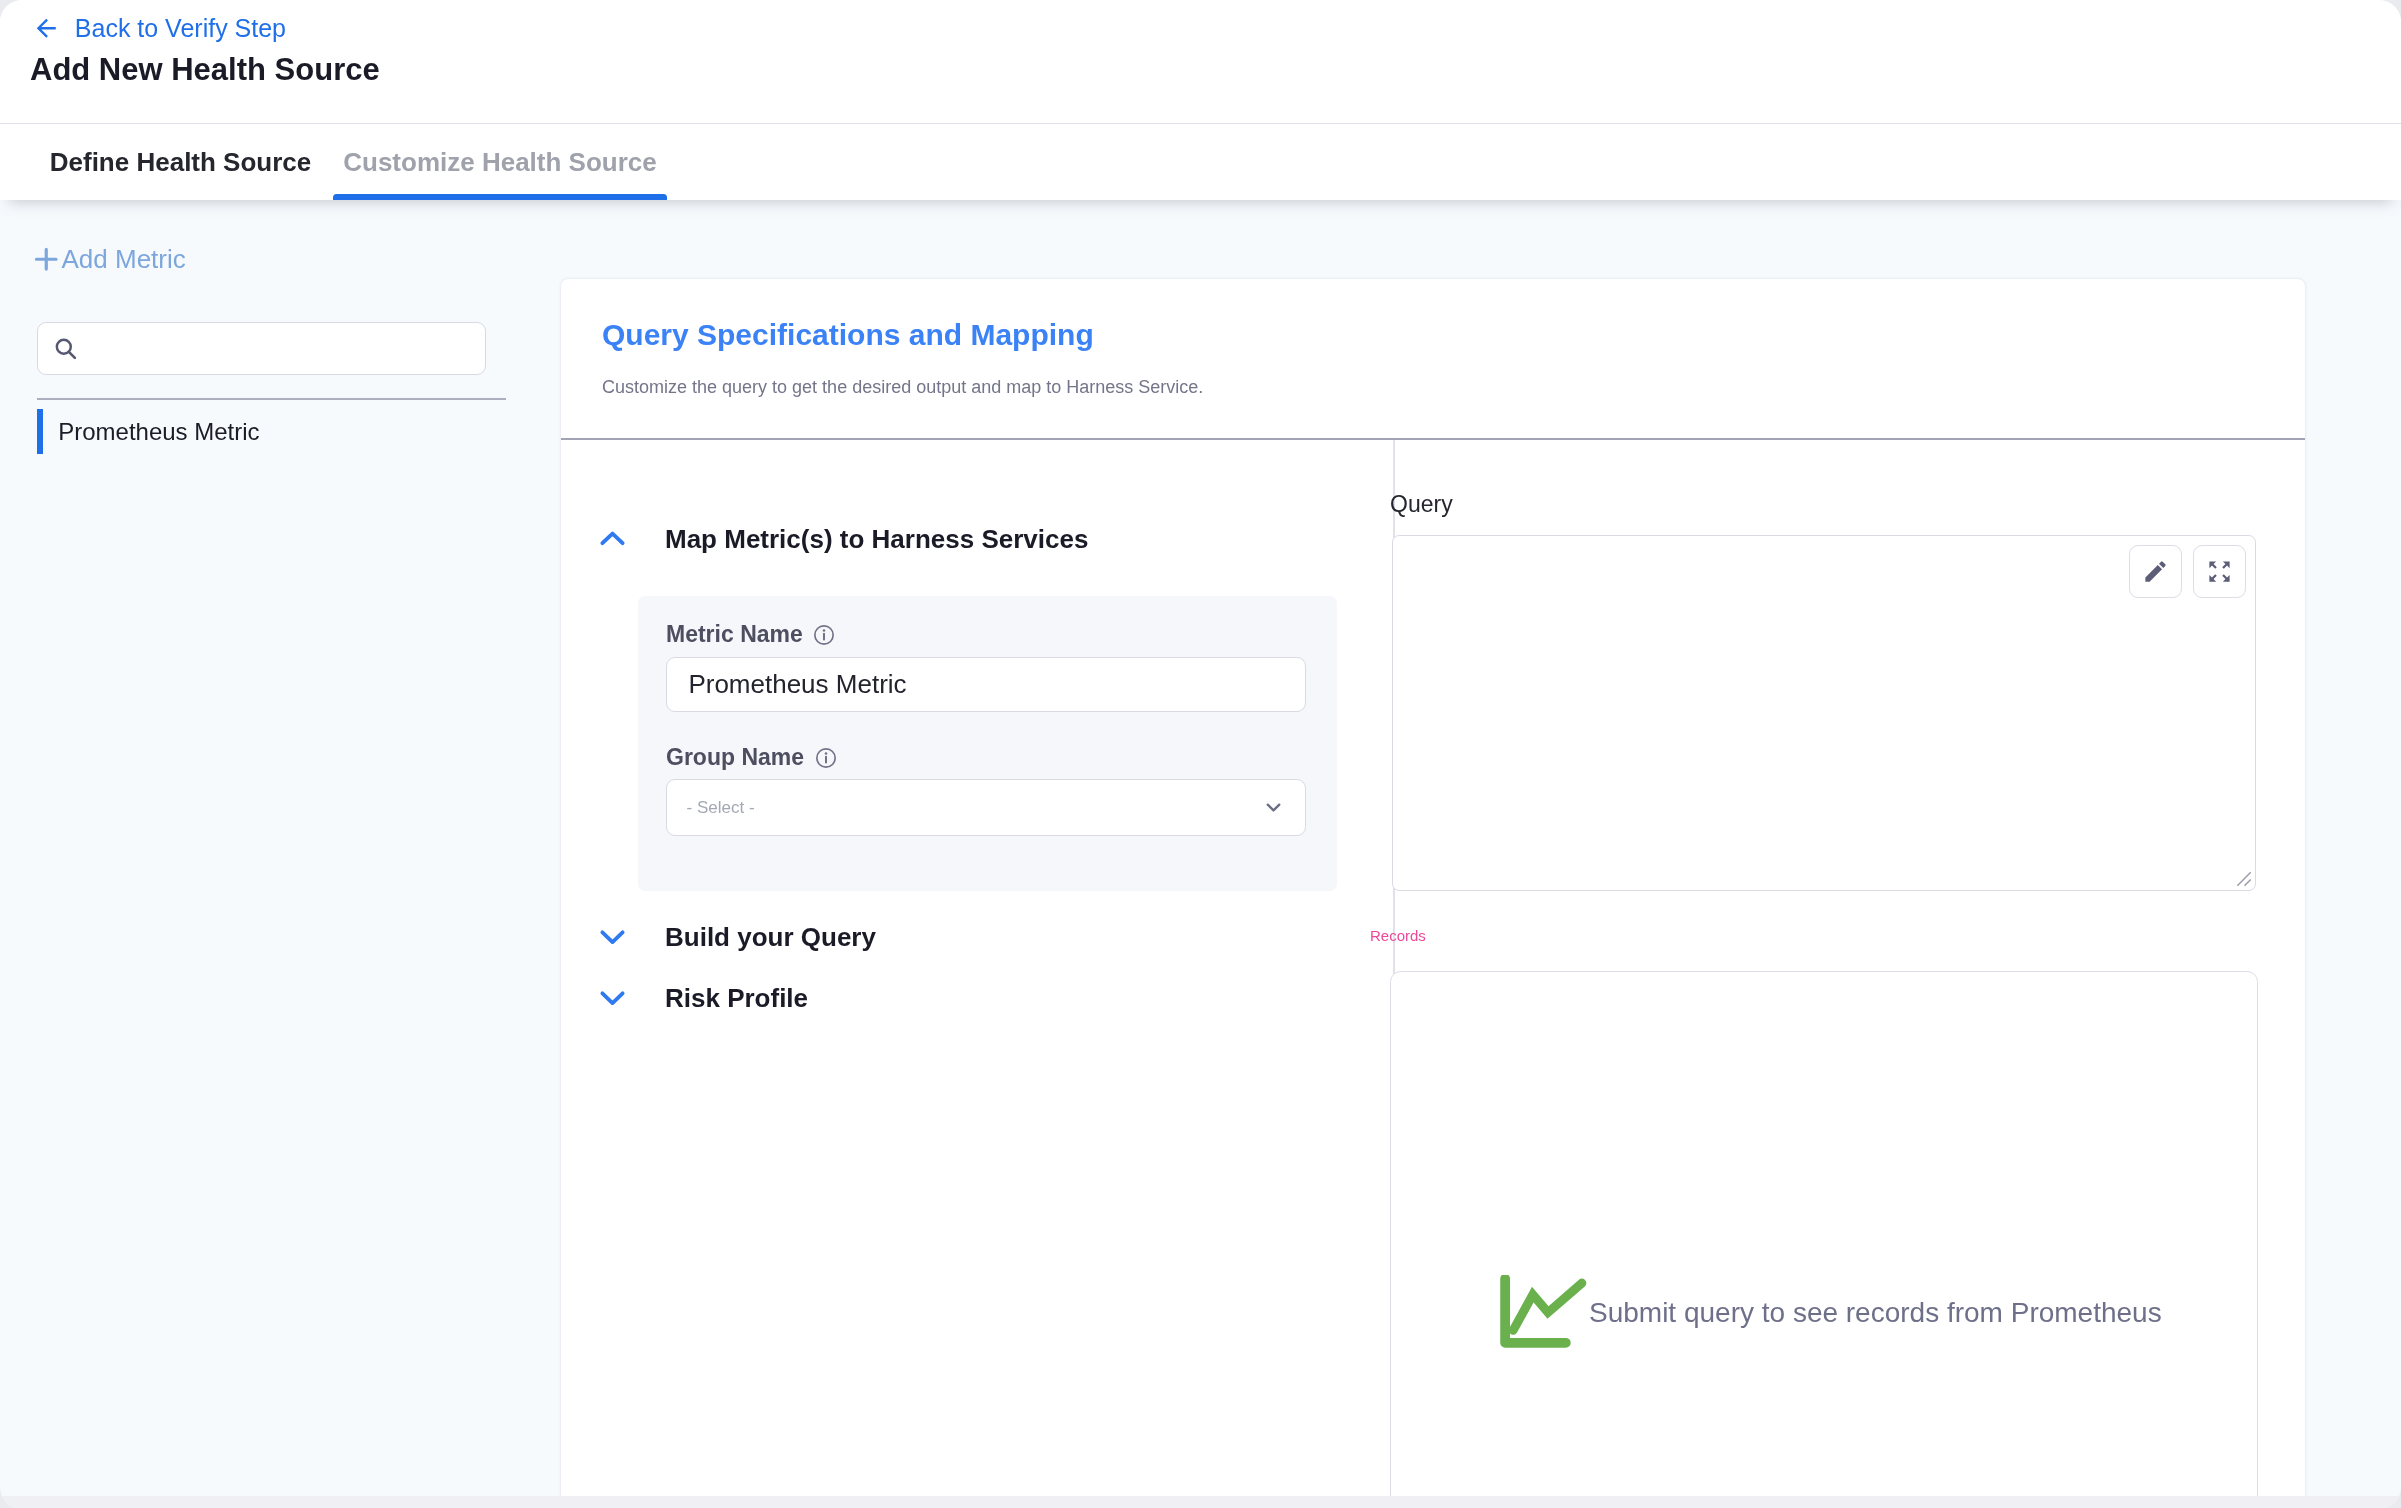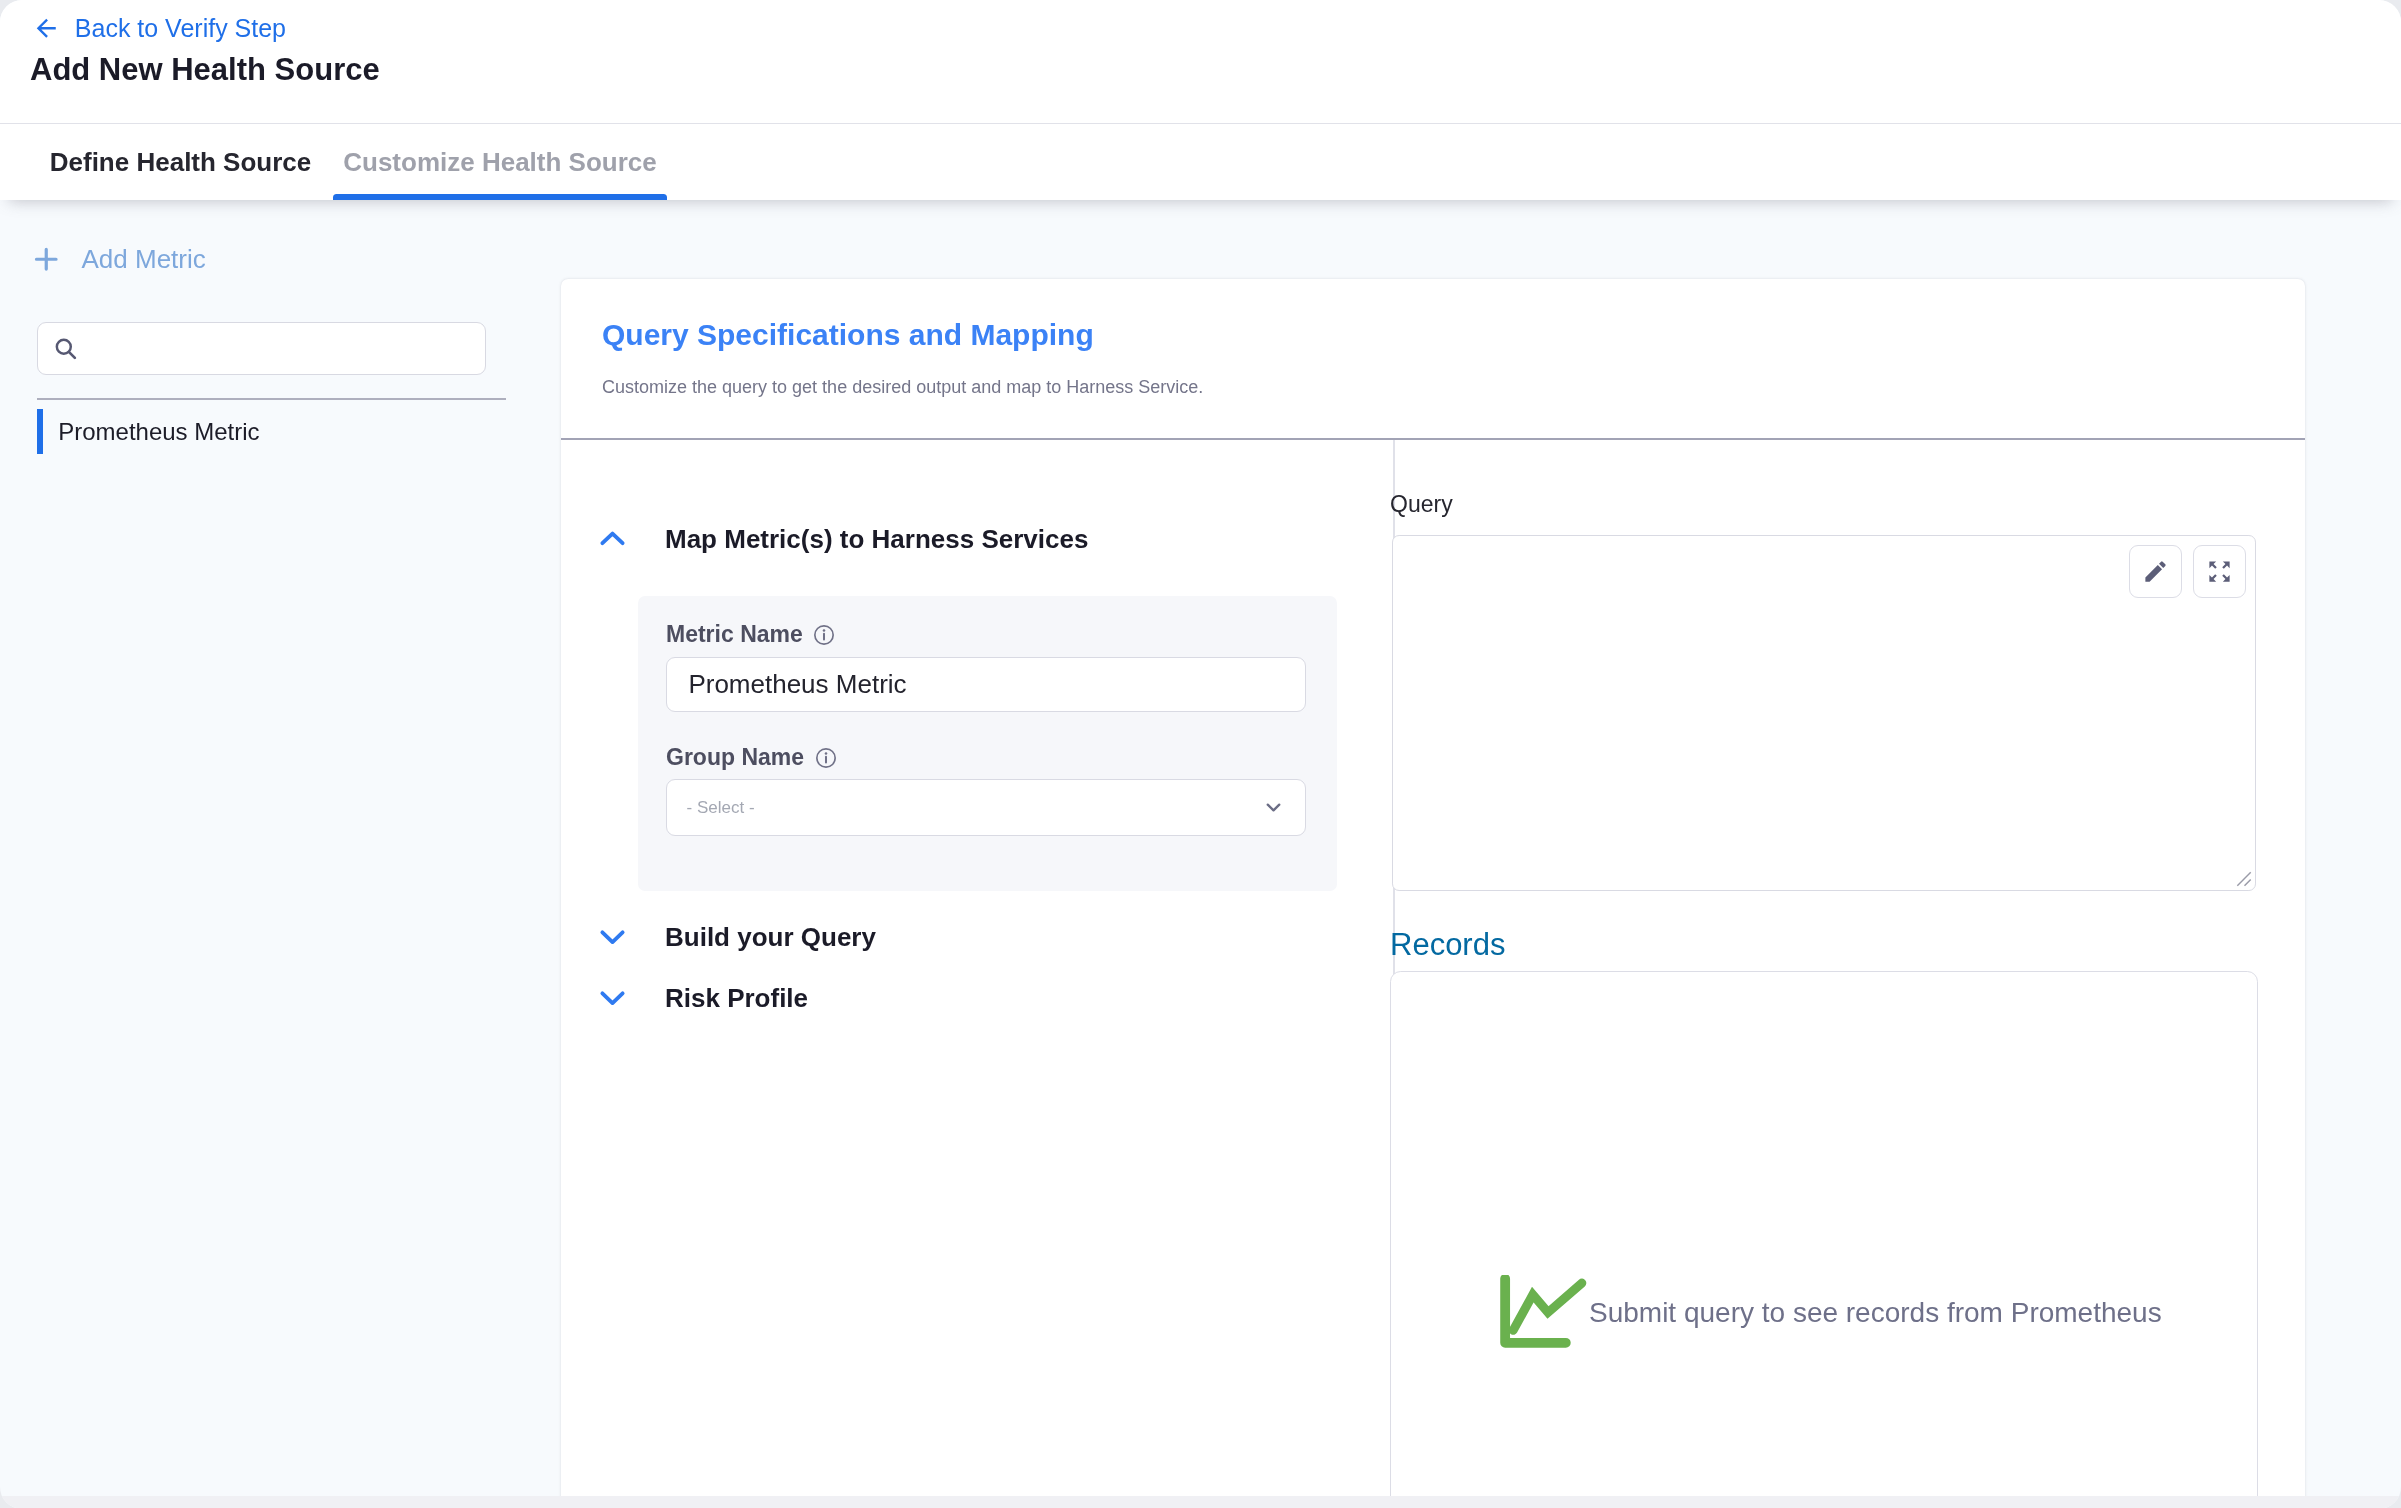--- a/index.html
+++ b/index.html
@@ -17,21 +17,21 @@
   .tab-bar{position:absolute;left:0;top:123px;width:100%;height:76px;background:#ffffff;
            border-top:1.8px solid #e1e2e9;box-shadow:0 10.7px 14.3px -9px rgba(96,97,112,0.35);}
   .tab{position:absolute;top:0;height:100%;display:flex;align-items:center;justify-content:center;
        font-size:26px;font-weight:600;cursor:pointer;white-space:nowrap;}
   .tab-define{left:54px;width:253px;color:#26262f;}
   .tab-customize{left:333px;width:334px;color:#9fa1ab;}
   .tab-underline{position:absolute;left:333px;bottom:0;width:334px;height:6.2px;background:#1f6fe8;
                  border-radius:3.6px 3.6px 0 0;}
 
   
-  .add-metric{position:absolute;left:32px;top:244px;display:flex;align-items:center;gap:21px;
+  .add-metric{position:absolute;left:32px;top:244px;display:flex;align-items:center;gap:1px;
               color:#7da7dc;font-size:26px;font-weight:500;cursor:pointer;}
   .add-metric svg{width:28.5px;height:28.5px;flex:none;}
   .search-box{position:absolute;left:37px;top:322px;width:449px;height:53px;background:#fff;
               border:1.8px solid #d8d9e2;border-radius:9px;display:flex;align-items:center;
               padding:0 14.3px;box-sizing:border-box;}
   .search-box svg{width:27px;height:27px;flex:none;}
   .search-box input{border:none;outline:none;flex:1;min-width:0;font-size:23px;margin-left:10.7px;
                     font-family:inherit;background:transparent;color:#1b1b28;}
   .sidebar-divider{position:absolute;left:37px;top:398px;width:469px;height:1.8px;background:#aeafbe;}
   .metric-item{position:absolute;left:37px;top:409px;width:499px;height:45px;display:flex;
@@ -79,21 +79,21 @@
                   resize:none;background:transparent;font-family:inherit;font-size:23px;
                   box-sizing:border-box;padding:18px;border-radius:7.1px;}
   .icon-btn{position:absolute;width:53px;height:53px;background:#fff;border:1.8px solid #dcdde6;
             border-radius:9px;display:flex;align-items:center;justify-content:center;
             cursor:pointer;box-sizing:border-box;padding:0;}
   .icon-btn svg{width:27px;height:27px;}
   .btn-edit{left:1568px;top:266px;}
   .btn-expand{left:1632px;top:266px;}
   .resize-handle{position:absolute;left:1671px;top:588px;width:21.4px;height:21.4px;cursor:nwse-resize;}
 
-  .records-label{position:absolute;left:829px;top:648px;font-size:31px;color:#0369a1;}
+  .records-label{position:absolute;left:809px;top:648px;font-size:15px;color:#ec4899;}
   .records-panel{position:absolute;left:829px;top:692px;width:868px;height:588px;background:#fff;
                  border:1.8px solid #dcdde6;border-radius:10.7px;box-sizing:border-box;}
   .empty-state{position:absolute;left:107px;top:303px;display:flex;align-items:center;gap:0;justify-content:center;}
   .empty-state svg{width:91px;height:75px;flex:none;}
   .empty-text{font-size:28px;color:#6e7089;white-space:nowrap;}
 
   
   .bottom-strip{position:absolute;left:0;top:1496px;width:100%;height:12.5px;background:#f0f0f4;z-index:5;}
 </style>
 </head>

